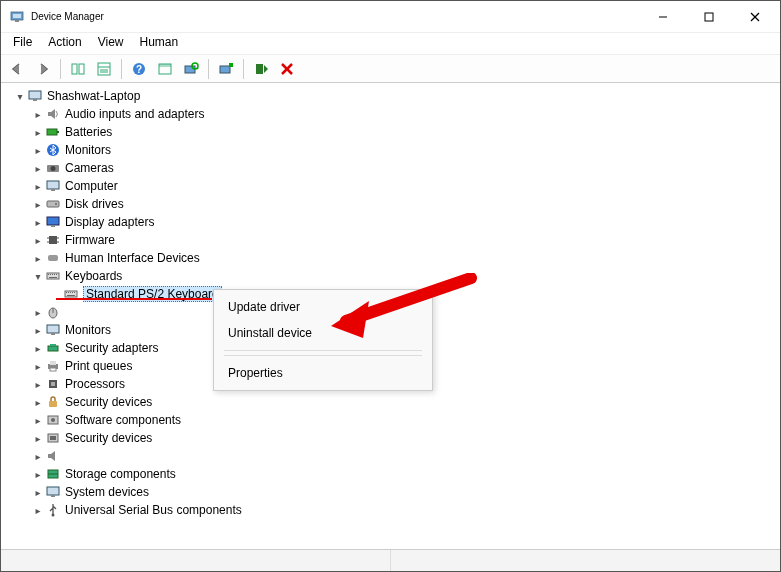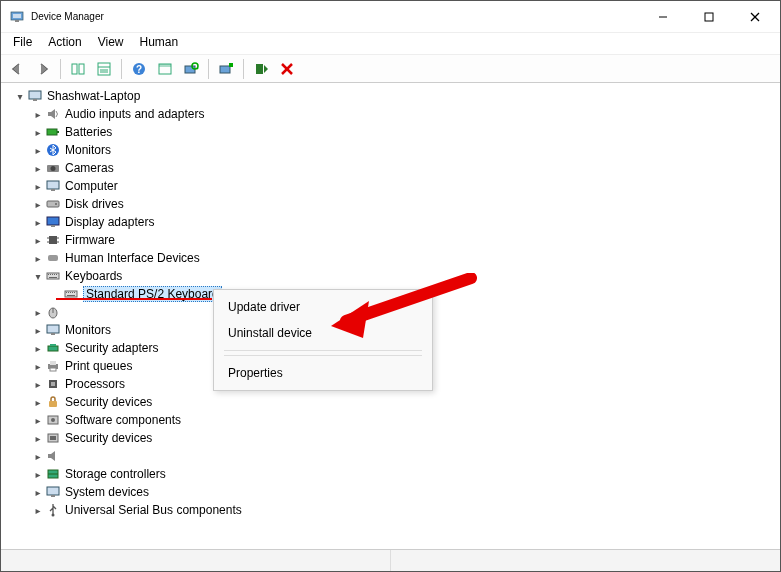--- a/index.html
+++ b/index.html
@@ -529,21 +529,21 @@
               </li>
             <li>
                 <div class="node">
                   <span class="expander">▸</span>
                   <span class="dev-icon">
                     <svg width="14" height="14">
                       <rect x="2" y="3" width="10" height="8" fill="#3a7" stroke="#262"></rect>
                       <line x1="2" y1="7" x2="12" y2="7" stroke="#262"></line>
                     </svg>
                   </span>
-                  <span>Storage controllers</span>
+                  <span>Storage components</span>
                 </div>
               </li>
             <li>
                 <div class="node">
                   <span class="expander">▸</span>
                   <span class="dev-icon">
                     <svg width="14" height="14">
                       <rect x="1" y="2" width="12" height="8" fill="#cde" stroke="#356"></rect>
                       <rect x="5" y="10" width="4" height="2" fill="#888"></rect>
                     </svg>

